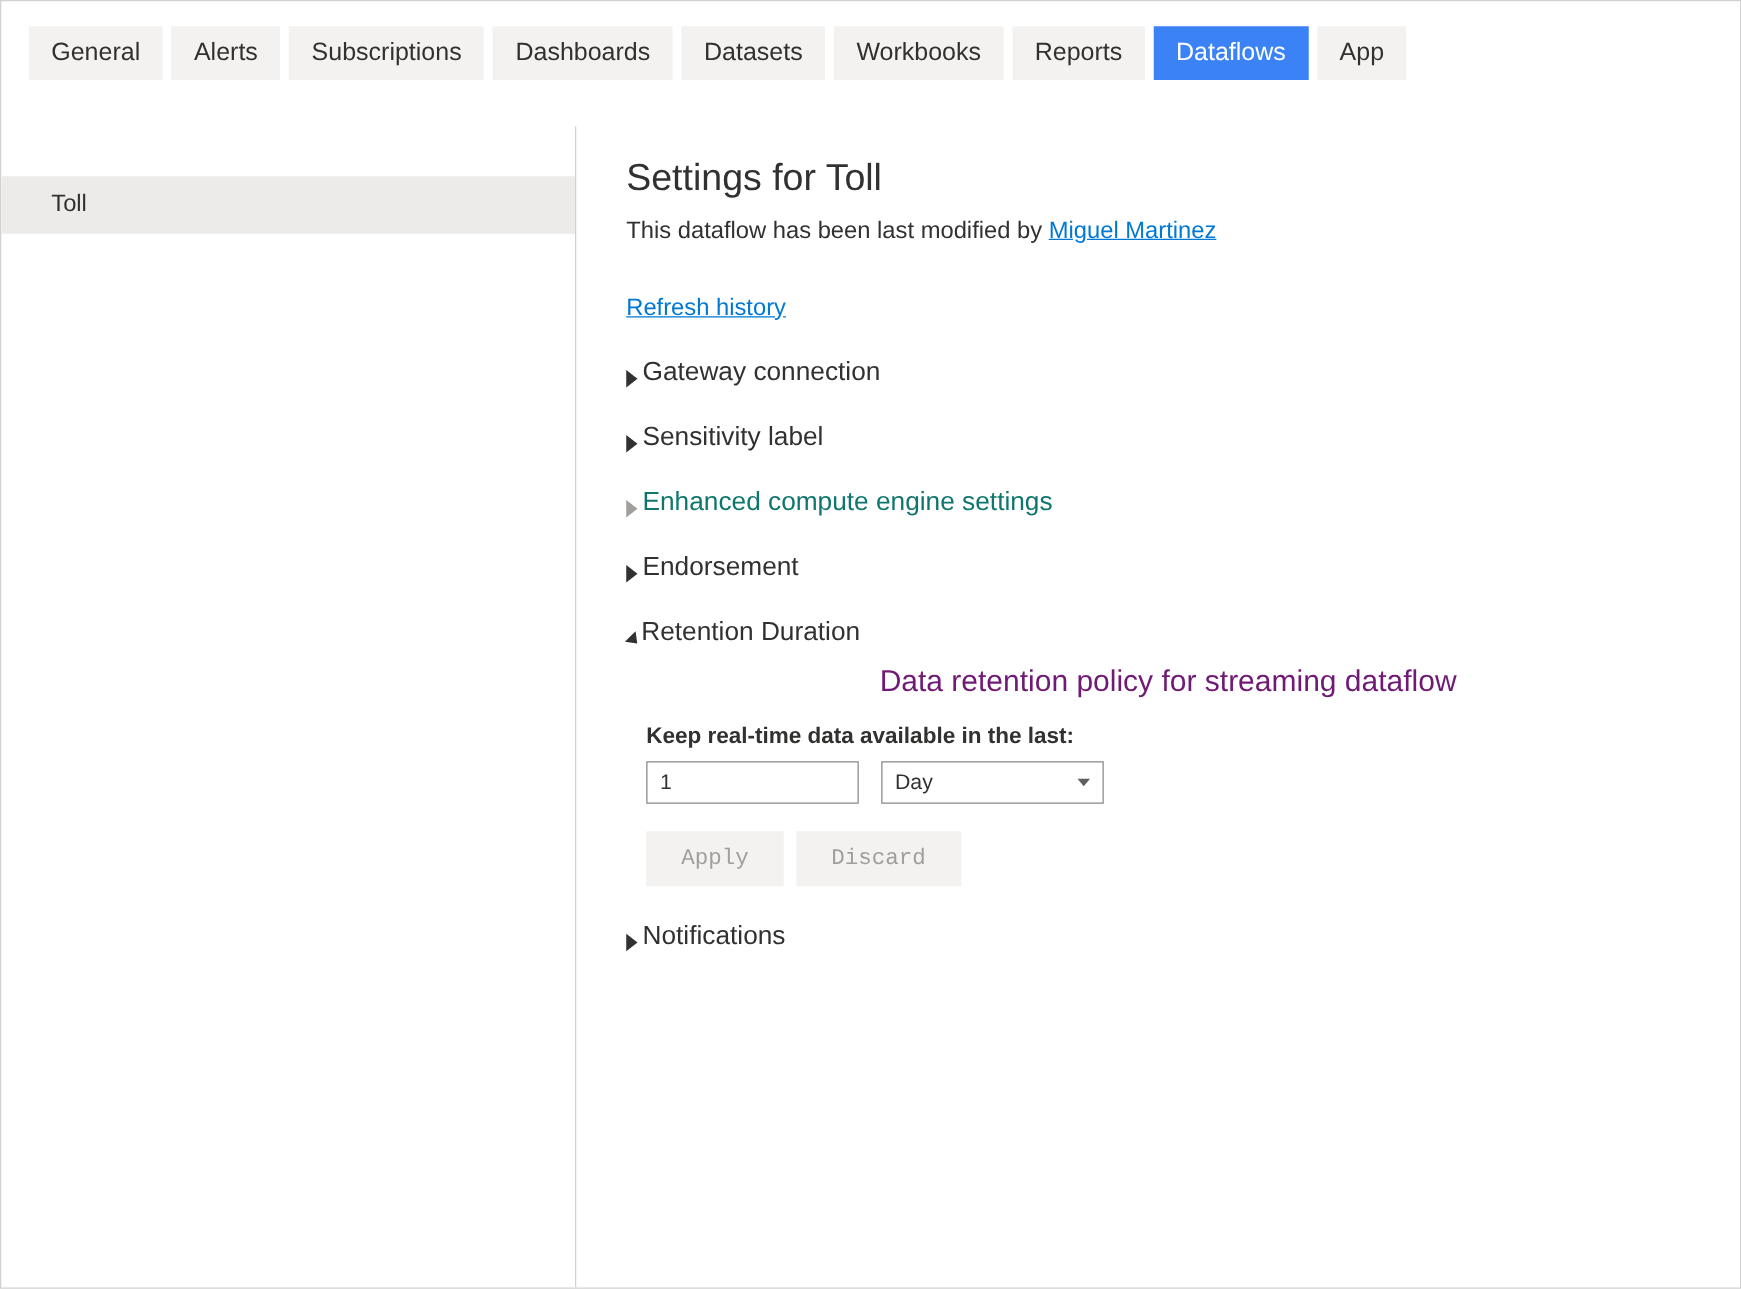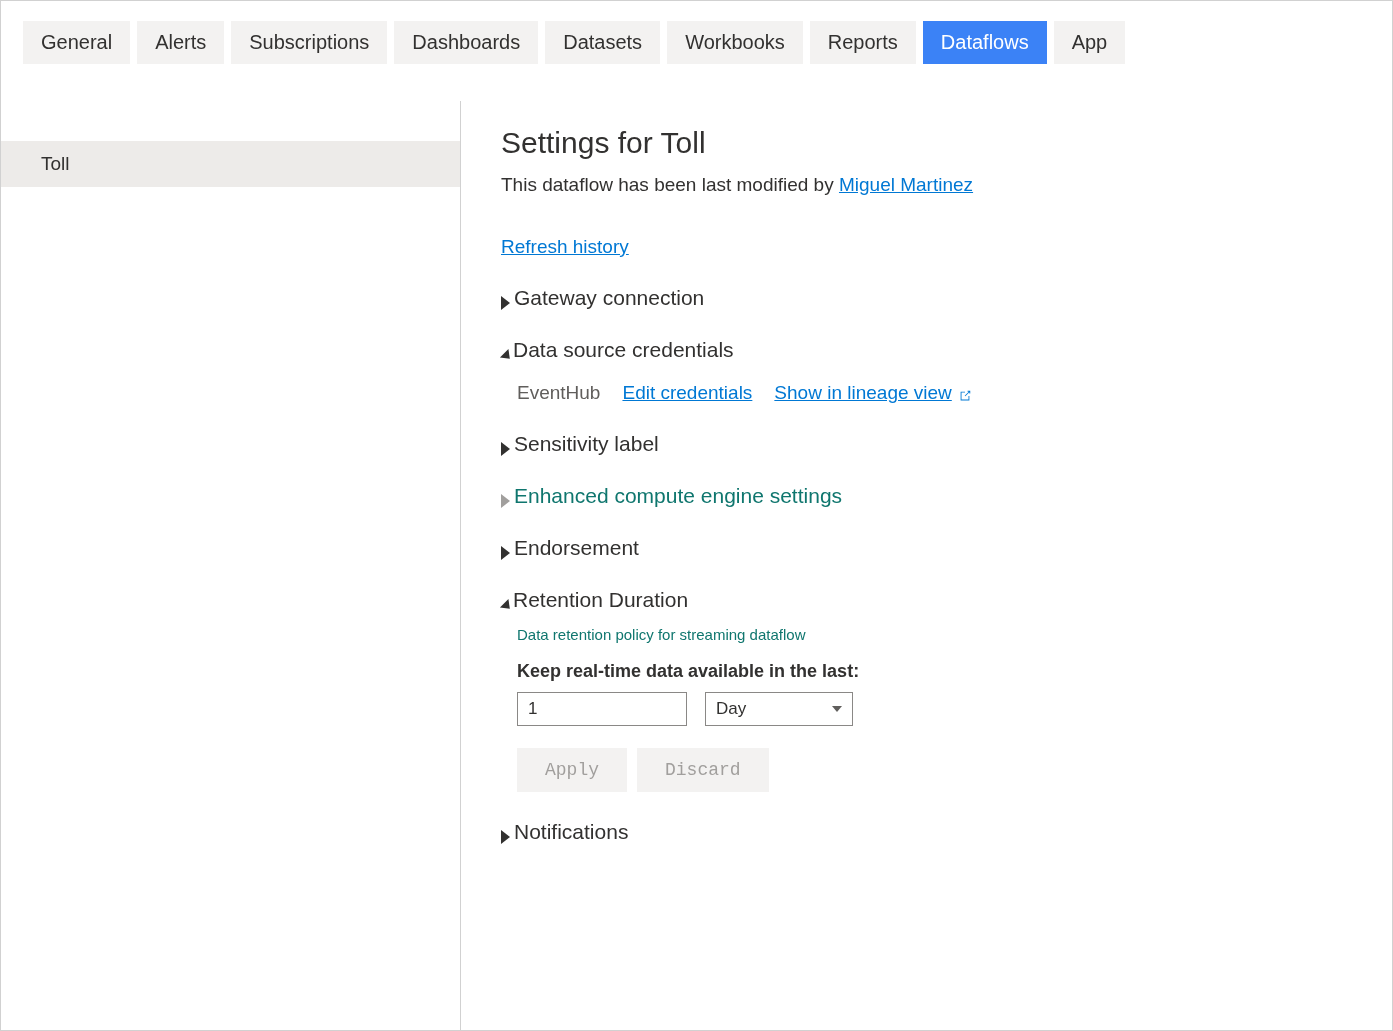--- a/index.html
+++ b/index.html
@@ -122,23 +122,24 @@
       position: relative;
       top: -2px;
       transform: rotate(-45deg);
       margin-right: 0;
     }
     .section-body {
       padding-left: 16px;
       padding-top: 14px;
     }
     .subtext {
-      font-size: 15px;
-      color: #0f766e;
+      font-size: 24px;
+      color: #701a75;
       margin-bottom: 18px;
+      text-align: center;
     }
     .cred-row {
       display: flex;
       align-items: center;
       gap: 22px;
       font-size: 19px;
       margin-top: 6px;
     }
     .cred-source {
       color: #605e5c;
@@ -178,21 +179,21 @@
       width: 170px;
       height: 34px;
       border: 1px solid #8a8886;
       padding: 4px 10px;
       font-size: 17px;
       font-family: inherit;
       color: #323130;
     }
     .select-wrap {
       position: relative;
-      width: 148px;
+      width: 178px;
       height: 34px;
       border: 1px solid #8a8886;
       display: flex;
       align-items: center;
       padding: 0 30px 0 10px;
       font-size: 17px;
       cursor: pointer;
       background: #fff;
     }
     .select-caret {
@@ -251,40 +252,20 @@
 
     
     <div class="section">
       <div class="section-header">
         <span class="caret right"></span>
         <span>Gateway connection</span>
       </div>
     </div>
 
     
-    <div class="section">
-      <div class="section-header">
-        <span class="caret down"></span>
-        <span>Data source credentials</span>
-      </div>
-      <div class="section-body">
-        <div class="cred-row">
-          <span class="cred-source">EventHub</span>
-          <a class="link">Edit credentials</a>
-          <a class="link link-with-icon">
-            <span>Show in lineage view</span>
-            <span class="ext-icon">
-              <svg viewBox="0 0 16 16">
-                  <path d="M11 2h3v3h-1V3.7L8.35 8.35l-.7-.7L12.3 3H11V2zM3 3h5v1H4v8h8V8h1v5H3V3z"></path>
-                </svg>
-            </span>
-          </a>
-        </div>
-      </div>
-    </div>
 
     
     <div class="section">
       <div class="section-header">
         <span class="caret right"></span>
         <span>Sensitivity label</span>
       </div>
     </div>
 
     

